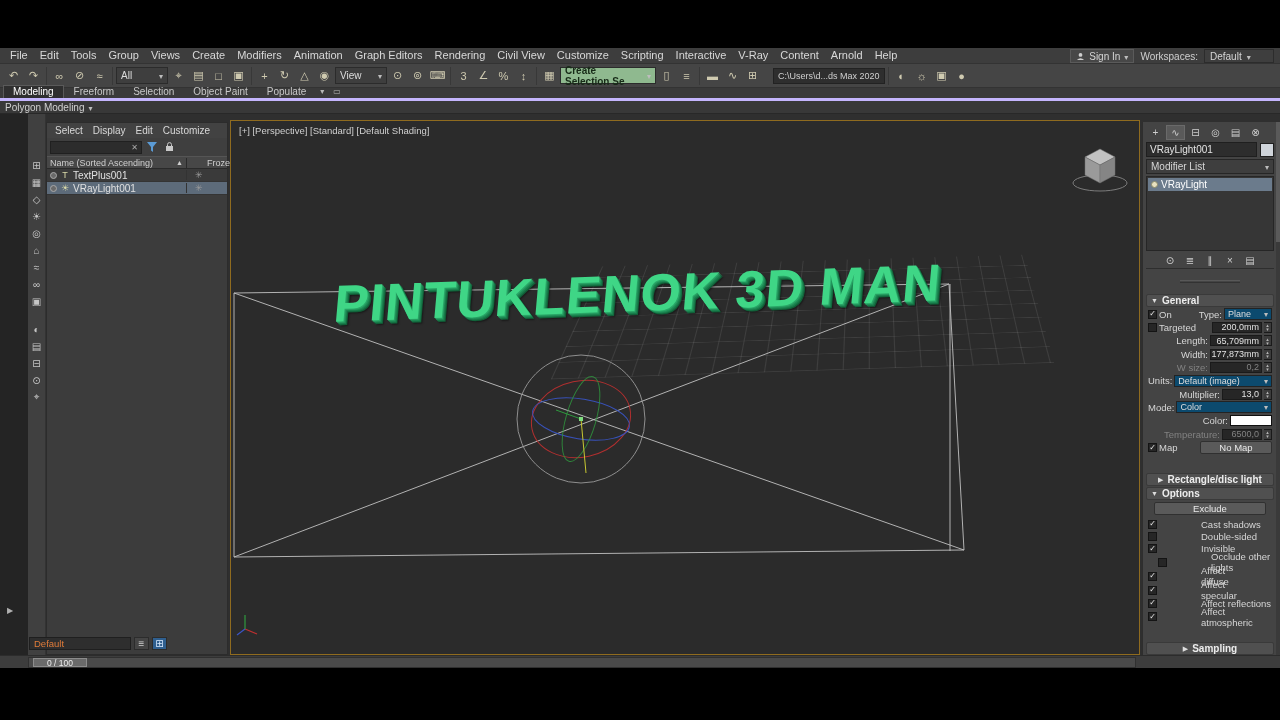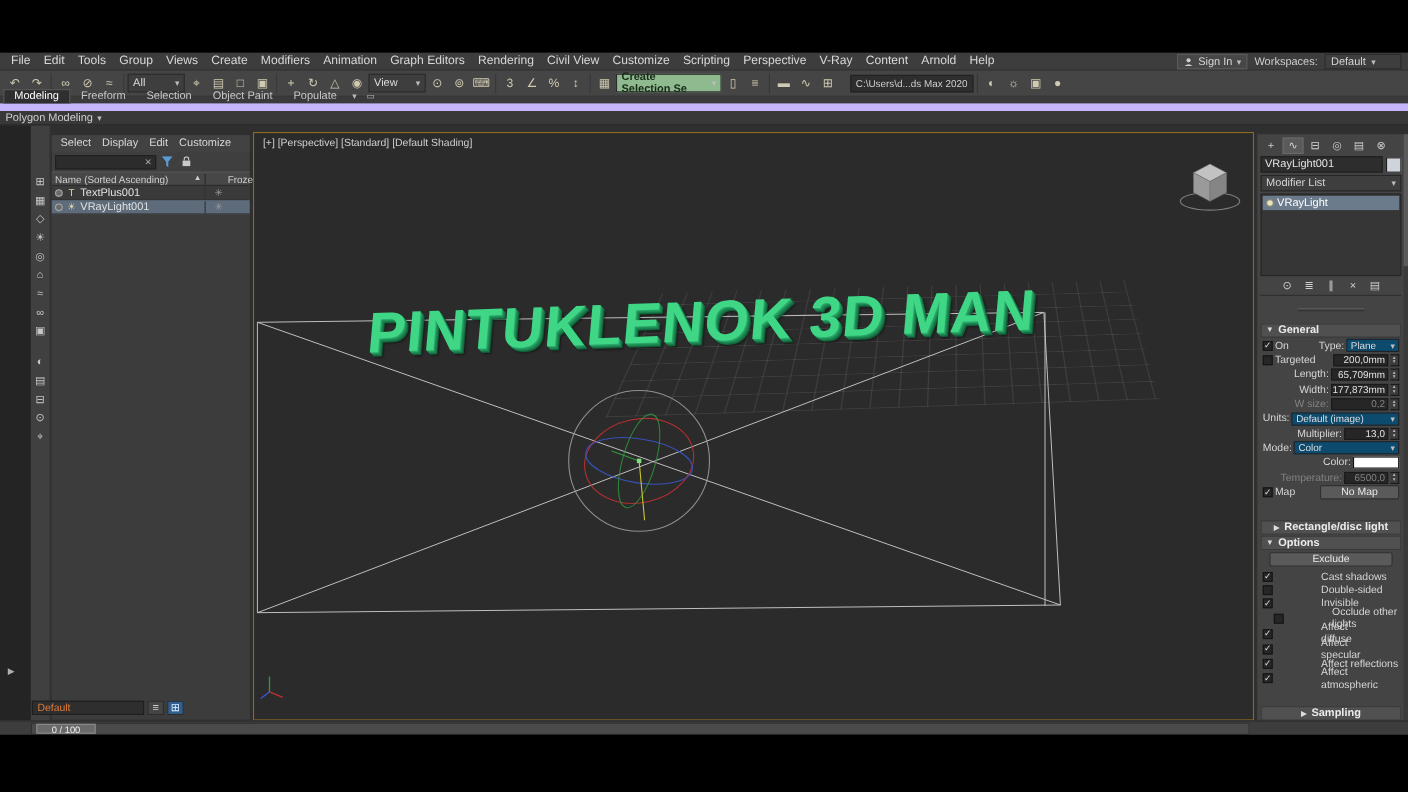--- a/index.html
+++ b/index.html
@@ -21,21 +21,21 @@
 
   
   .toolbar { height:24px; background:#454545; border-bottom:1px solid #333; display:flex; align-items:center; padding:0 4px; gap:1px; }
   .tbi { width:19px; height:19px; display:flex; align-items:center; justify-content:center; font-size:11px; color:#cfcab0; }
   .sep { width:1px; height:18px; background:#383838; margin:0 2px; }
   .combo { display:flex; align-items:center; height:17px; background:#3e3e3e; border:1px solid #2b2b2b; padding:0 4px; gap:4px; font-size:10px; color:#ddd; }
   .combo.green { background:#8fb98f; color:#172a17; font-weight:bold; }
   .pathfield { height:16px; background:#2e2e2e; border:1px solid #222; font-size:9px; color:#cfcfcf; display:flex; align-items:center; padding:0 4px; width:112px; margin-left:10px; }
 
   
-  .rtabs { height:13px; background:#3a3a3a; display:flex; align-items:flex-end; padding:0 3px; gap:1px; border-bottom:7px solid #c4b5fd; }
+  .rtabs { height:13px; background:#3a3a3a; display:flex; align-items:flex-end; padding:0 3px; gap:1px; border-bottom:3px solid #c4b5fd; }
   .rtab { padding:0 9px; font-size:10px; line-height:12px; color:#c8c8c8; }
   .rtab.active { background:#2f2f2f; border:1px solid #5a5a5a; border-bottom:none; color:#fff; }
   .rext { font-size:8px; color:#b9b9b9; padding:0 4px; line-height:12px; }
   .rsub { height:13px; background:#383838; border-bottom:1px solid #282828; display:flex; align-items:center; padding:0 5px; gap:4px; font-size:10px; color:#d0d0d0; }
 
   
   .workspace { position:relative; height:541px; background:#2f2f2f; overflow:hidden; }
   .leftdark { position:absolute; left:0; top:0; width:28px; height:100%; background:#242424; }
   .expander { position:absolute; left:7px; top:492px; font-size:8px; color:#b0b0b0; }
   .strip { position:absolute; left:28px; top:0; width:18px; height:100%; background:#404040; border-right:1px solid #333; display:flex; flex-direction:column; align-items:center; padding-top:44px; gap:3px; }
@@ -141,21 +141,21 @@
       <span class="mi">Group</span>
       <span class="mi">Views</span>
       <span class="mi">Create</span>
       <span class="mi">Modifiers</span>
       <span class="mi">Animation</span>
       <span class="mi">Graph Editors</span>
       <span class="mi">Rendering</span>
       <span class="mi">Civil View</span>
       <span class="mi">Customize</span>
       <span class="mi">Scripting</span>
-      <span class="mi">Perspective</span>
+      <span class="mi">Interactive</span>
       <span class="mi">V-Ray</span>
       <span class="mi">Content</span>
       <span class="mi">Arnold</span>
       <span class="mi">Help</span>
       <div class="acct">
         <span class="signin">
           <svg width="9" height="9" viewBox="0 0 10 10">
               <circle cx="5" cy="3.2" r="2.1" fill="#cfcfcf"></circle>
               <path d="M1 9 q4 -4 8 0 z" fill="#cfcfcf"></path>
             </svg>

